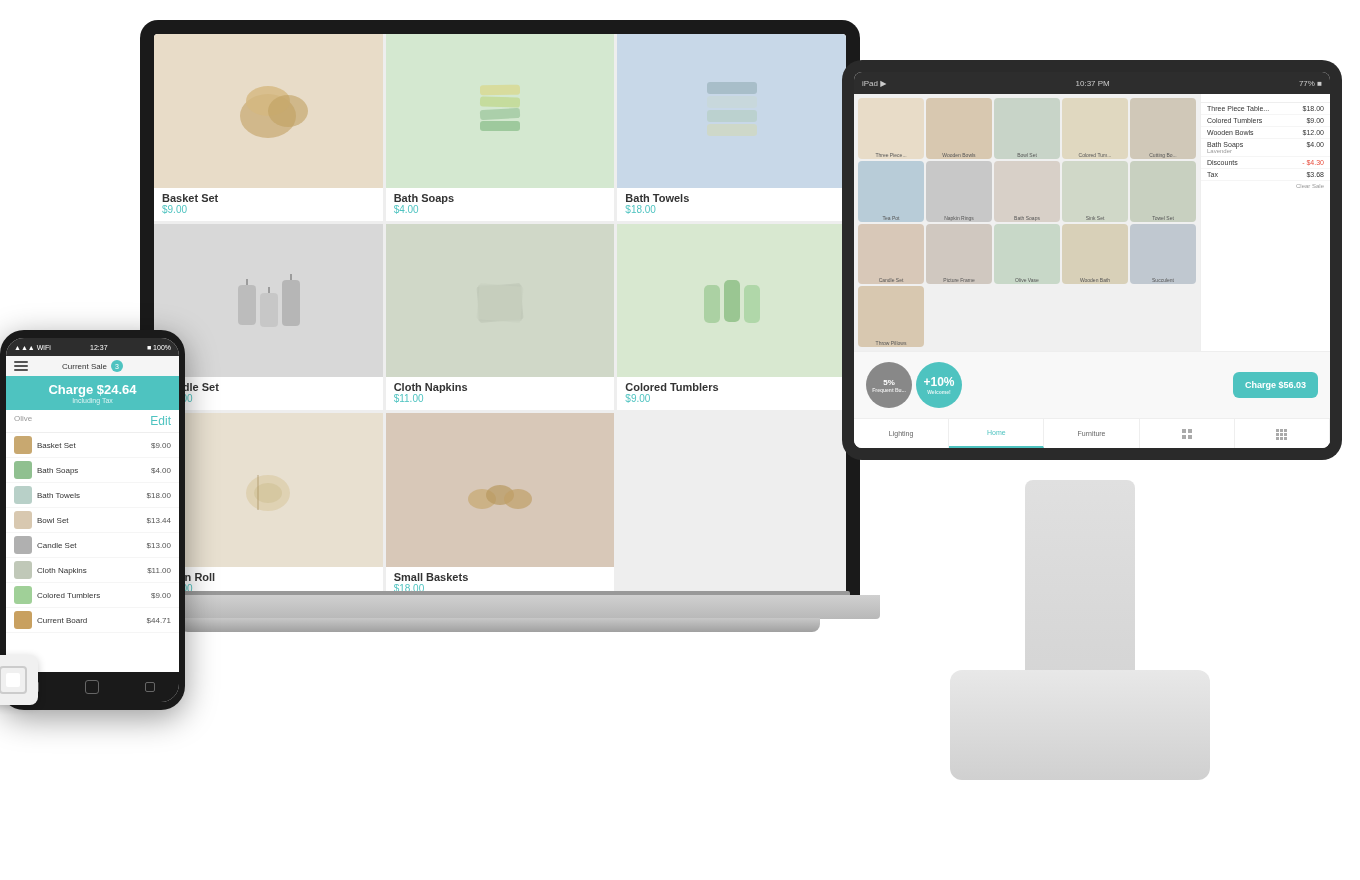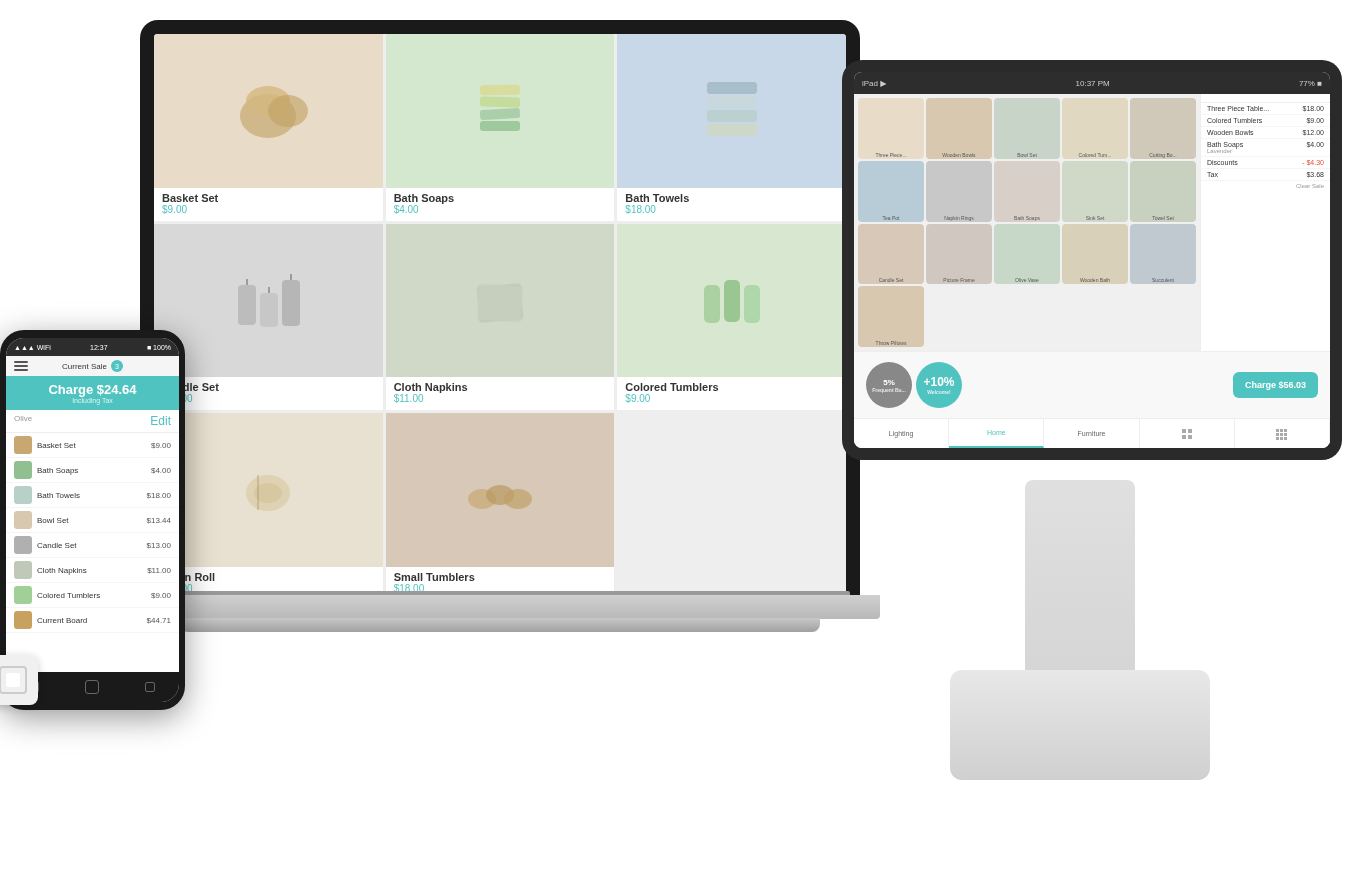--- a/index.html
+++ b/index.html
@@ -604,21 +604,21 @@
             </div>
             <div class="product-cell">
               <div class="product-img-area" style="background: rgb(216, 200, 184);">
                 <svg viewBox="0 0 80 70" width="80" height="70">
         <ellipse cx="22" cy="44" rx="14" ry="10" fill="#c8a870" opacity="0.7"></ellipse>
         <ellipse cx="40" cy="40" rx="14" ry="10" fill="#b89860" opacity="0.7"></ellipse>
         <ellipse cx="58" cy="44" rx="14" ry="10" fill="#c0a068" opacity="0.7"></ellipse>
       </svg>
               </div>
               <div class="product-info">
-                <div class="product-name-l">Small Tumblers</div>
+                <div class="product-name-l">Small Baskets</div>
                 <div class="product-price-l">$18.00</div>
               </div>
             </div>
           </div>
       </div>
     </div>
     <div class="laptop-hinge"></div>
     <div class="laptop-base"></div>
     <div class="laptop-notch"></div>
     <div class="laptop-foot"></div>

